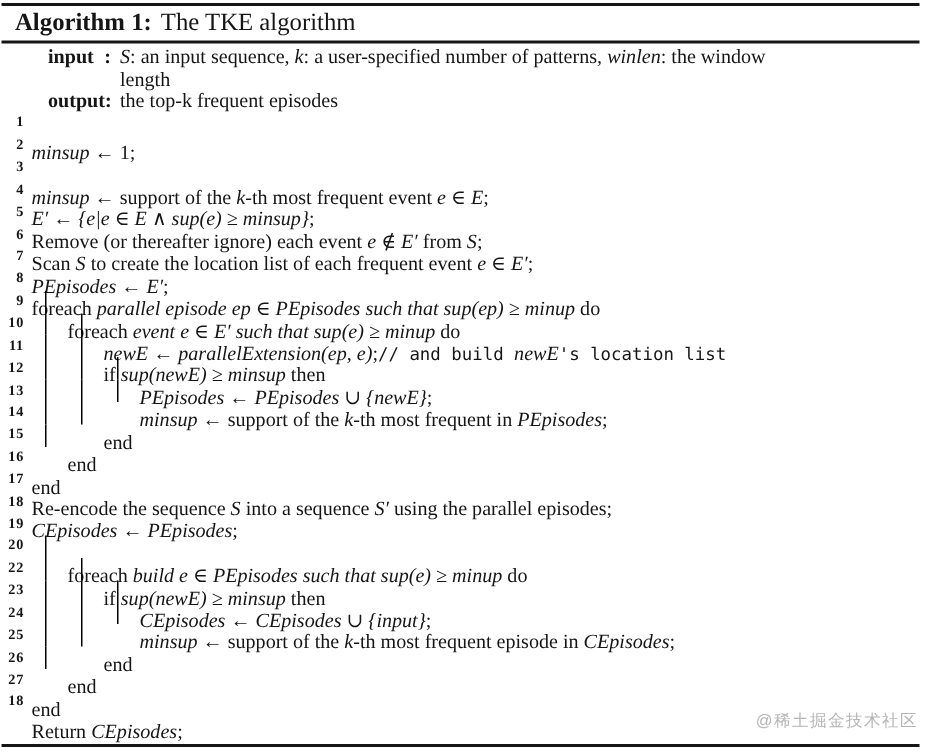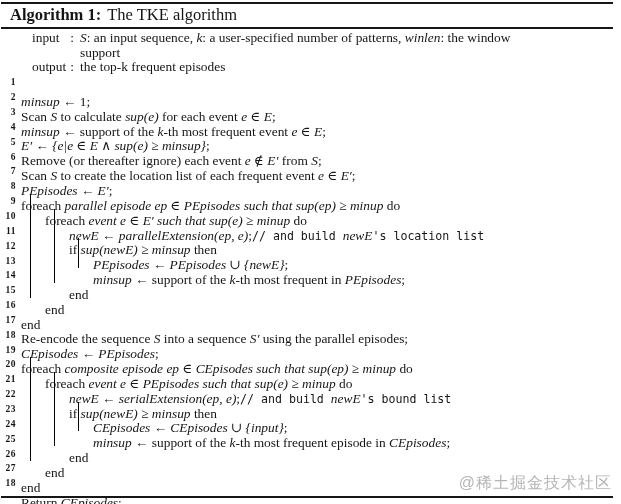--- a/index.html
+++ b/index.html
@@ -20,77 +20,76 @@
   .rule-bottom{top:496px;height:2px;}
   .caption{
     position:absolute;top:5px;left:10px;right:10px;
     font-size:16.5px;line-height:20px;white-space:nowrap;
   }
   .caption .cap-label{font-weight:bold;}
   .caption .cap-title{margin-left:6px;}
   
   .io{position:absolute;top:31px;left:32px;right:6px;font-size:13.4px;line-height:14.6px;}
   .io-row{display:flex;align-items:flex-start;}
-  .io-label{display:inline-flex;justify-content:space-between;width:42px;font-weight:normal;flex:none;}
+  .io-label{display:inline-flex;justify-content:space-between;width:42px;font-weight:bold;flex:none;}
   .io-value{margin-left:6px;}
   
   .lines{position:absolute;top:75px;left:0;right:0;font-size:13.4px;}
   .algo-line{display:flex;align-items:center;height:14.85px;white-space:nowrap;}
   .lnum{flex:none;width:16px;text-align:right;padding-right:5px;
         font-size:9.5px;font-weight:bold;letter-spacing:0.5px;}
   .bar{flex:none;display:inline-block;width:14px;margin-left:9px;
        border-left:1.2px solid #000;align-self:stretch;}
   .content{display:inline-block;margin-top:39px;}
   .seg-r{font-style:normal;}
   .seg-i{font-style:italic;}
   .seg-b{font-weight:normal;}
   .seg-m{font-family:"DejaVu Sans Mono","Liberation Mono",monospace;font-size:11.6px;}
   .watermark{
     position:absolute;top:473px;right:9px;
     font-family:"Liberation Sans","DejaVu Sans",sans-serif;
-    font-size:16px;color:var(--wm);letter-spacing:1px;
+    font-size:11px;color:var(--wm);letter-spacing:1px;
   }
 </style>
 </head>
 <body>
 
 <div class="page">
   <div class="hrule rule-top"></div>
 
   <div class="caption">
     <span class="cap-label">Algorithm 1:</span><span class="cap-title">The TKE algorithm</span>
   </div>
 
   <div class="hrule rule-caption"></div>
 
   <div class="io" id="io-rows">
       <div class="io-row">
         <span class="io-label">
           <span>input</span>
           <span>:</span>
         </span>
-        <span class="io-value"><span class="seg-i">S</span><span class="seg-r">: an input sequence, </span><span class="seg-i">k</span><span class="seg-r">: a user-specified number of patterns, </span><span class="seg-i">winlen</span><span class="seg-r">: the window</span><br><span class="seg-r">support</span></span>
+        <span class="io-value"><span class="seg-i">S</span><span class="seg-r">: an input sequence, </span><span class="seg-i">k</span><span class="seg-r">: a user-specified number of patterns, </span><span class="seg-i">winlen</span><span class="seg-r">: the window</span><br><span class="seg-r">length</span></span>
       </div>
       <div class="io-row">
         <span class="io-label">
           <span>output</span>
           <span>:</span>
         </span>
         <span class="io-value"><span class="seg-r">the top-k frequent episodes</span></span>
       </div>
     </div>
 
   <div class="lines" id="algo-lines">
       <div class="algo-line">
         <span class="lnum">1</span>
         <span class="content"><span class="seg-i">minsup</span><span class="seg-r"> ← 1;</span></span>
       </div>
       <div class="algo-line">
         <span class="lnum">2</span>
-        <span class="content"><span class="seg-r">Scan </span><span class="seg-i">S</span><span class="seg-r"> to calculate </span><span class="seg-i">sup(e)</span><span class="seg-r"> for each event </span><span class="seg-i">e ∈ E</span><span class="seg-r">;</span></span>
       </div>
       <div class="algo-line">
         <span class="lnum">3</span>
         <span class="content"><span class="seg-i">minsup</span><span class="seg-r"> ← support of the </span><span class="seg-i">k</span><span class="seg-r">-th most frequent event </span><span class="seg-i">e ∈ E</span><span class="seg-r">;</span></span>
       </div>
       <div class="algo-line">
         <span class="lnum">4</span>
         <span class="content"><span class="seg-i">E′ ← {e|e ∈ E ∧ sup(e) ≥ minsup}</span><span class="seg-r">;</span></span>
       </div>
       <div class="algo-line">
@@ -158,32 +157,25 @@
       <div class="algo-line">
         <span class="lnum">17</span>
         <span class="content"><span class="seg-r">Re-encode the sequence </span><span class="seg-i">S</span><span class="seg-r"> into a sequence </span><span class="seg-i">S′</span><span class="seg-r"> using the parallel episodes;</span></span>
       </div>
       <div class="algo-line">
         <span class="lnum">18</span>
         <span class="content"><span class="seg-i">CEpisodes ← PEpisodes</span><span class="seg-r">;</span></span>
       </div>
       <div class="algo-line">
         <span class="lnum">19</span>
-        <span class="content"><span class="seg-b">foreach </span><span class="seg-i">composite episode ep ∈ CEpisodes such that sup(ep) ≥ minup</span><span class="seg-b"> do</span></span>
       </div>
       <div class="algo-line">
         <span class="lnum">20</span>
         <span class="bar"></span>
-        <span class="content"><span class="seg-b">foreach </span><span class="seg-i">event e ∈ PEpisodes such that sup(e) ≥ minup</span><span class="seg-b"> do</span></span>
-      </div>
-      <div class="algo-line">
-        <span class="lnum">21</span>
-        <span class="bar"></span>
-        <span class="bar"></span>
-        <span class="content"><span class="seg-i">newE ← serialExtension(ep, e)</span><span class="seg-r">;</span><span class="seg-m">// and build </span><span class="seg-i">newE</span><span class="seg-m">'s bound list</span></span>
+        <span class="content"><span class="seg-b">foreach </span><span class="seg-i">build e ∈ PEpisodes such that sup(e) ≥ minup</span><span class="seg-b"> do</span></span>
       </div>
       <div class="algo-line">
         <span class="lnum">22</span>
         <span class="bar"></span>
         <span class="bar"></span>
         <span class="content"><span class="seg-b">if </span><span class="seg-i">sup(newE) ≥ minsup</span><span class="seg-b"> then</span></span>
       </div>
       <div class="algo-line">
         <span class="lnum">23</span>
         <span class="bar"></span>

